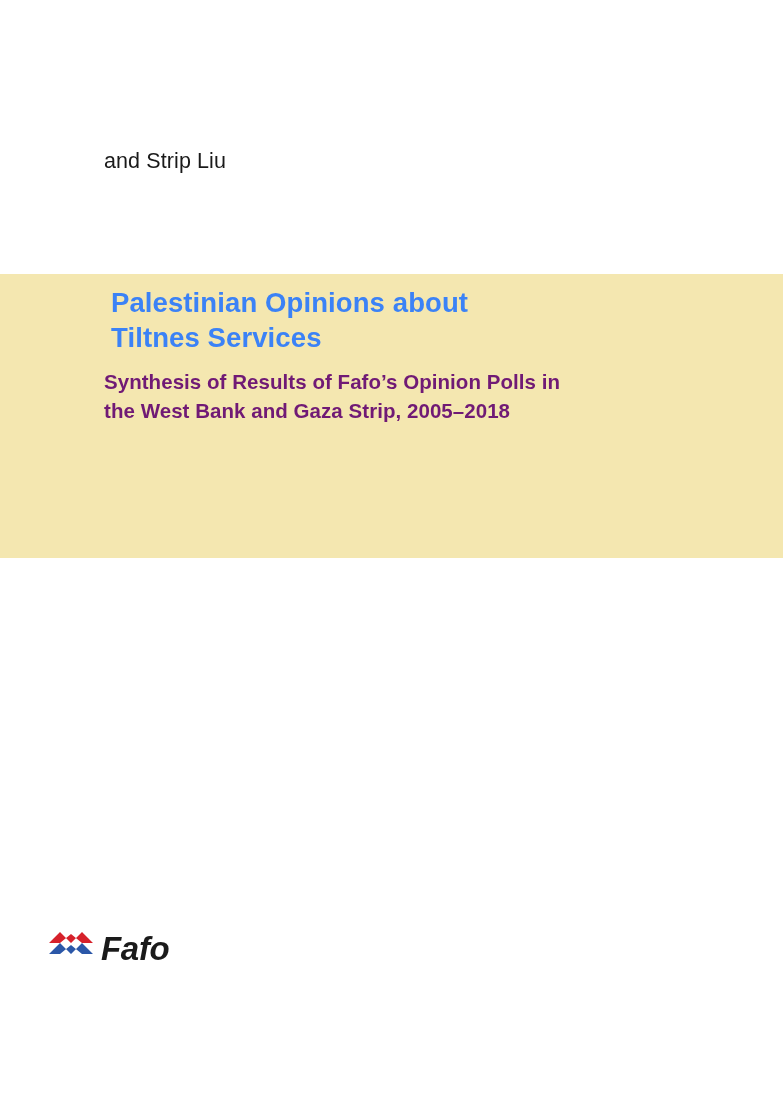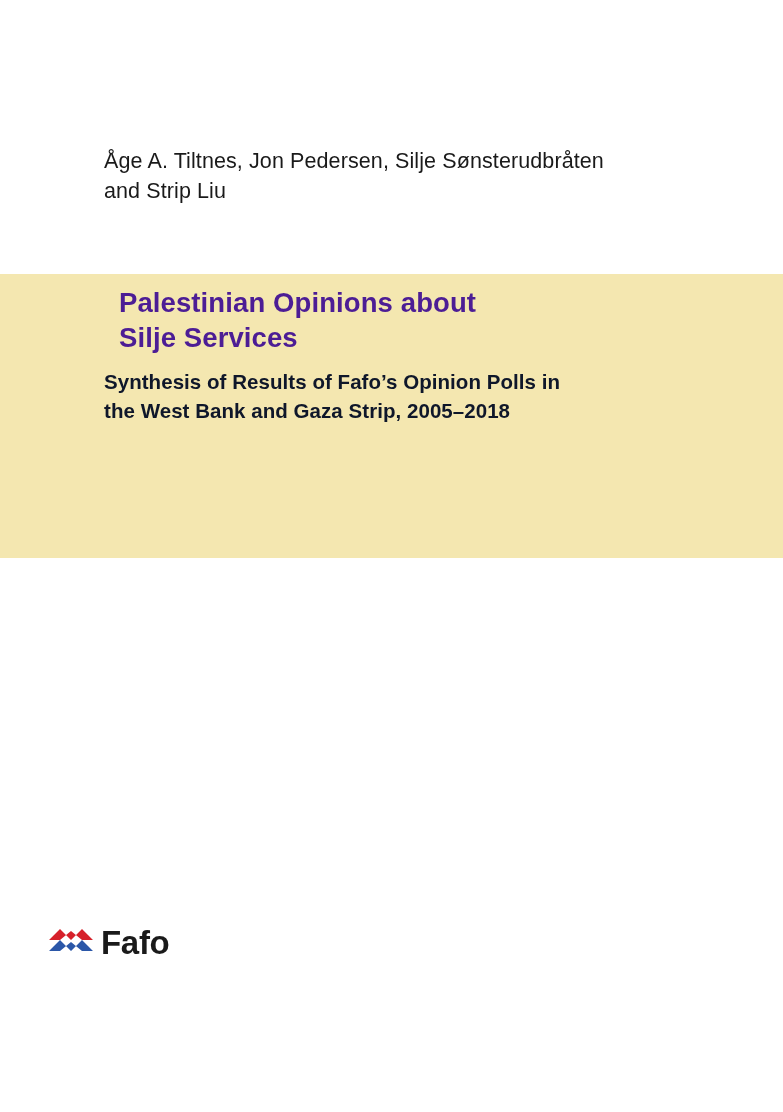--- a/index.html
+++ b/index.html
@@ -40,54 +40,55 @@
   .title-band {
     position: absolute;
     left: 0;
     top: 274px;
     width: 783px;
     height: 284px;
     background: #f4e7b0;
   }
   .title-main {
     position: absolute;
-    left: 119px;
+    left: 111px;
     top: 285px;
     width: 620px;
     font-size: 27.5px;
     font-weight: bold;
     line-height: 35px;
-    color: #4c1d95;
+    color: #3b82f6;
     letter-spacing: 0.1px;
   }
   .title-main div {
     white-space: pre;
   }
   .title-sub {
     position: absolute;
     left: 104px;
     top: 367px;
     width: 620px;
     font-size: 20.5px;
     font-weight: bold;
     line-height: 29px;
-    color: #0f172a;
+    color: #701a75;
     letter-spacing: 0.05px;
   }
   .title-sub div {
     white-space: pre;
   }
   
   .logo {
     position: absolute;
     left: 47px;
     top: 926px;
     display: flex;
-    align-items: flex-start;
+    align-items: center;
     height: 44px;
+    font-style: italic;
   }
   .logo-mark {
     width: 48px;
     height: 38px;
     position: relative;
     margin-right: 6px;
   }
   .logo-text {
     font-size: 33px;
     font-weight: bold;
@@ -95,29 +96,28 @@
     line-height: 33px;
     letter-spacing: -0.3px;
   }
 </style>
 </head>
 <body>
 
 <div class="page">
 
   <div class="authors">
-    <div>Åge A. Tiltnes, Jon Pedersen, Silje Sønsterudbråten</div>
     <div>and Strip Liu</div>
   </div>
 
   <div class="title-band"></div>
 
   <div class="title-main">
     <div>Palestinian Opinions about</div>
-    <div>Silje Services</div>
+    <div>Tiltnes Services</div>
   </div>
 
   <div class="title-sub">
     <div>Synthesis of Results of Fafo’s Opinion Polls in</div>
     <div>the West Bank and Gaza Strip, 2005–2018</div>
   </div>
 
   <div class="logo">
     <span class="logo-mark">
       <svg width="48" height="38" viewBox="0 0 48 38" xmlns="http://www.w3.org/2000/svg">

